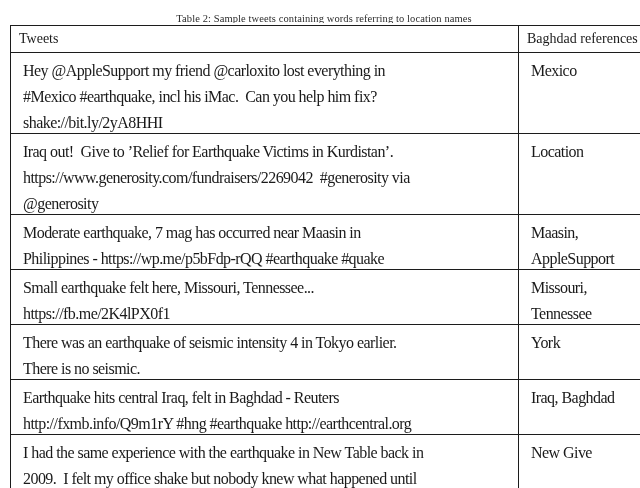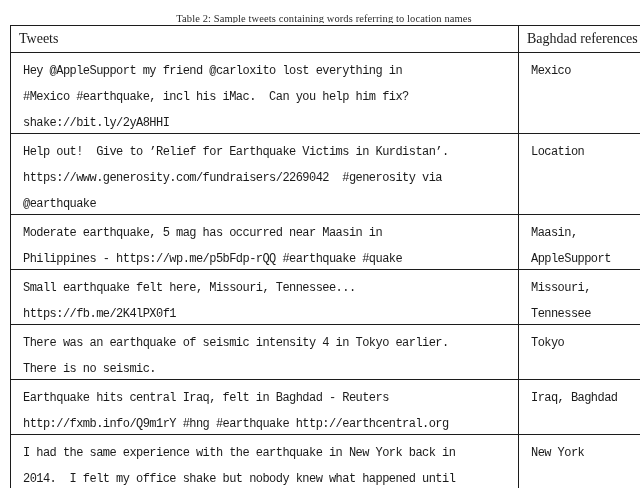--- a/index.html
+++ b/index.html
@@ -41,22 +41,22 @@
   }
   table.paper-table th {
     font-family: "Liberation Serif", serif;
     font-weight: normal;
     font-size: 14px;
     height: 27px;
     padding: 4px 8px 3px 8px;
     line-height: 18px;
   }
   table.paper-table td {
-    font-family: Liberation Mono, monospace;
-    font-size: 12px;
+    font-family: Liberation Serif, serif;
+    font-size: 16px;
     padding: 1px 6px 1px 8px;
   }
   .cell-line {
     white-space: pre;
     overflow: hidden;
     line-height: 26px;
     height: 26px;
     letter-spacing: -0.55px;
   }
 </style>
@@ -85,32 +85,32 @@
           <div class="cell-line">#Mexico #earthquake, incl his iMac.  Can you help him fix?</div>
           <div class="cell-line">shake://bit.ly/2yA8HHI</div>
         </td>
     <td>
           <div class="cell-line">Mexico</div>
         </td>
   </tr>
 
   <tr>
     <td>
-          <div class="cell-line">Help out!  Give to ’Relief for Earthquake Victims in Kurdistan’.</div>
+          <div class="cell-line">Iraq out!  Give to ’Relief for Earthquake Victims in Kurdistan’.</div>
           <div class="cell-line">https://www.generosity.com/fundraisers/2269042  #generosity via</div>
-          <div class="cell-line">@earthquake</div>
+          <div class="cell-line">@generosity</div>
         </td>
     <td>
           <div class="cell-line">Location</div>
         </td>
   </tr>
 
   <tr>
     <td>
-          <div class="cell-line">Moderate earthquake, 5 mag has occurred near Maasin in</div>
+          <div class="cell-line">Moderate earthquake, 7 mag has occurred near Maasin in</div>
           <div class="cell-line">Philippines - https://wp.me/p5bFdp-rQQ #earthquake #quake</div>
         </td>
     <td>
           <div class="cell-line">Maasin,</div>
           <div class="cell-line">AppleSupport</div>
         </td>
   </tr>
 
   <tr>
     <td>
@@ -122,38 +122,38 @@
           <div class="cell-line">Tennessee</div>
         </td>
   </tr>
 
   <tr>
     <td>
           <div class="cell-line">There was an earthquake of seismic intensity 4 in Tokyo earlier.</div>
           <div class="cell-line">There is no seismic.</div>
         </td>
     <td>
-          <div class="cell-line">Tokyo</div>
+          <div class="cell-line">York</div>
         </td>
   </tr>
 
   <tr>
     <td>
           <div class="cell-line">Earthquake hits central Iraq, felt in Baghdad - Reuters</div>
           <div class="cell-line">http://fxmb.info/Q9m1rY #hng #earthquake http://earthcentral.org</div>
         </td>
     <td>
           <div class="cell-line">Iraq, Baghdad</div>
         </td>
   </tr>
 
   <tr>
     <td>
-          <div class="cell-line">I had the same experience with the earthquake in New York back in</div>
-          <div class="cell-line">2014.  I felt my office shake but nobody knew what happened until</div>
+          <div class="cell-line">I had the same experience with the earthquake in New Table back in</div>
+          <div class="cell-line">2009.  I felt my office shake but nobody knew what happened until</div>
           <div class="cell-line">I saw Twitter</div>
         </td>
     <td>
-          <div class="cell-line">New York</div>
+          <div class="cell-line">New Give</div>
         </td>
   </tr>
 </tbody>
 </table>
 
 </body></html>

